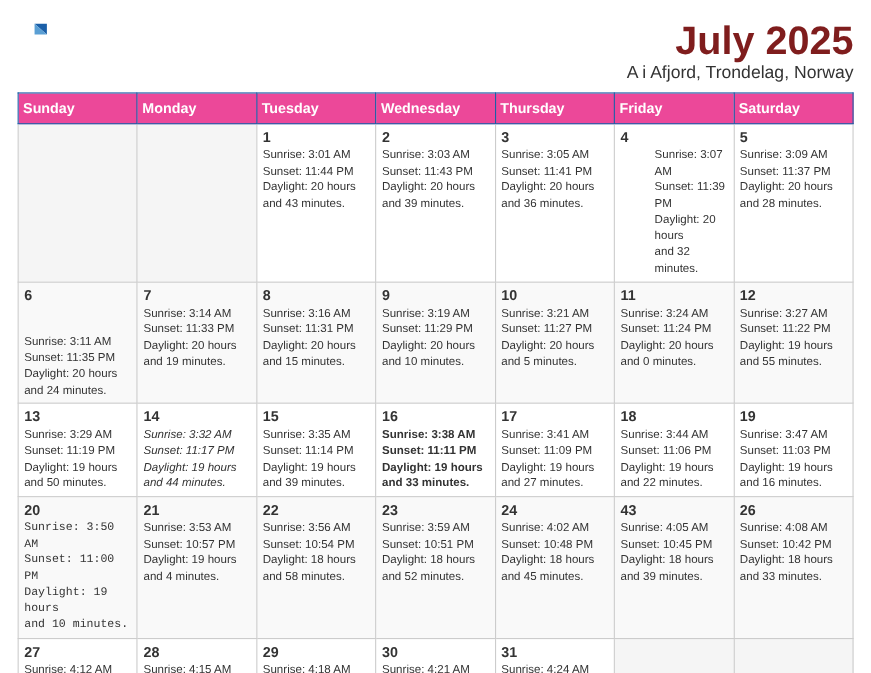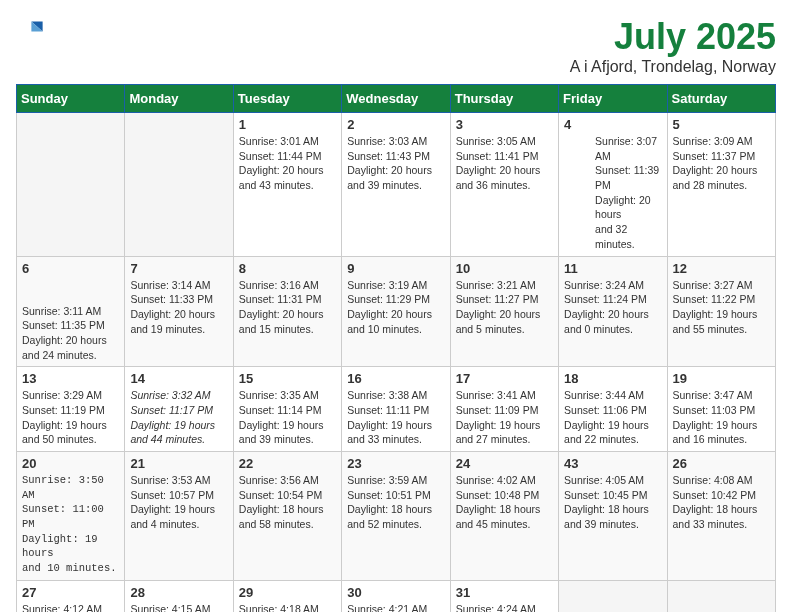--- a/index.html
+++ b/index.html
@@ -39,33 +39,33 @@
     .logo-icon {
       width: 28px;
       height: 28px;
     }
     .title-block {
       text-align: right;
     }
     .month-title {
       font-size: 36px;
       font-weight: bold;
-      color: #15803d;
+      color: #7f1d1d;
     }
     .location-title {
       font-size: 16px;
       color: #333;
     }
     .calendar {
       width: 100%;
       border-collapse: collapse;
       border: 1px solid #ccc;
     }
     .calendar th {
-      background-color: #15803d;
+      background-color: #ec4899;
       color: #fff;
       font-size: 13px;
       font-weight: bold;
       padding: 6px 4px;
       text-align: left;
       border: 1px solid #1a5fa8;
     }
     .calendar td {
       border: 1px solid #ccc;
       vertical-align: top;
@@ -231,21 +231,21 @@
         </td>
         <td>
           <span class="day-number">15</span>
           <div class="day-info" style="white-space: pre-line;">Sunrise: 3:35 AM
 Sunset: 11:14 PM
 Daylight: 19 hours
 and 39 minutes.</div>
         </td>
         <td>
           <span class="day-number">16</span>
-          <div class="day-info" style="white-space: pre-line;">Sunrise: 3:38 AM
+          <div class="day-info" style="white-space: pre-line; font-weight: bold;">Sunrise: 3:38 AM
 Sunset: 11:11 PM
 Daylight: 19 hours
 and 33 minutes.</div>
         </td>
         <td>
           <span class="day-number">17</span>
           <div class="day-info" style="white-space: pre-line;">Sunrise: 3:41 AM
 Sunset: 11:09 PM
 Daylight: 19 hours
 and 27 minutes.</div>

